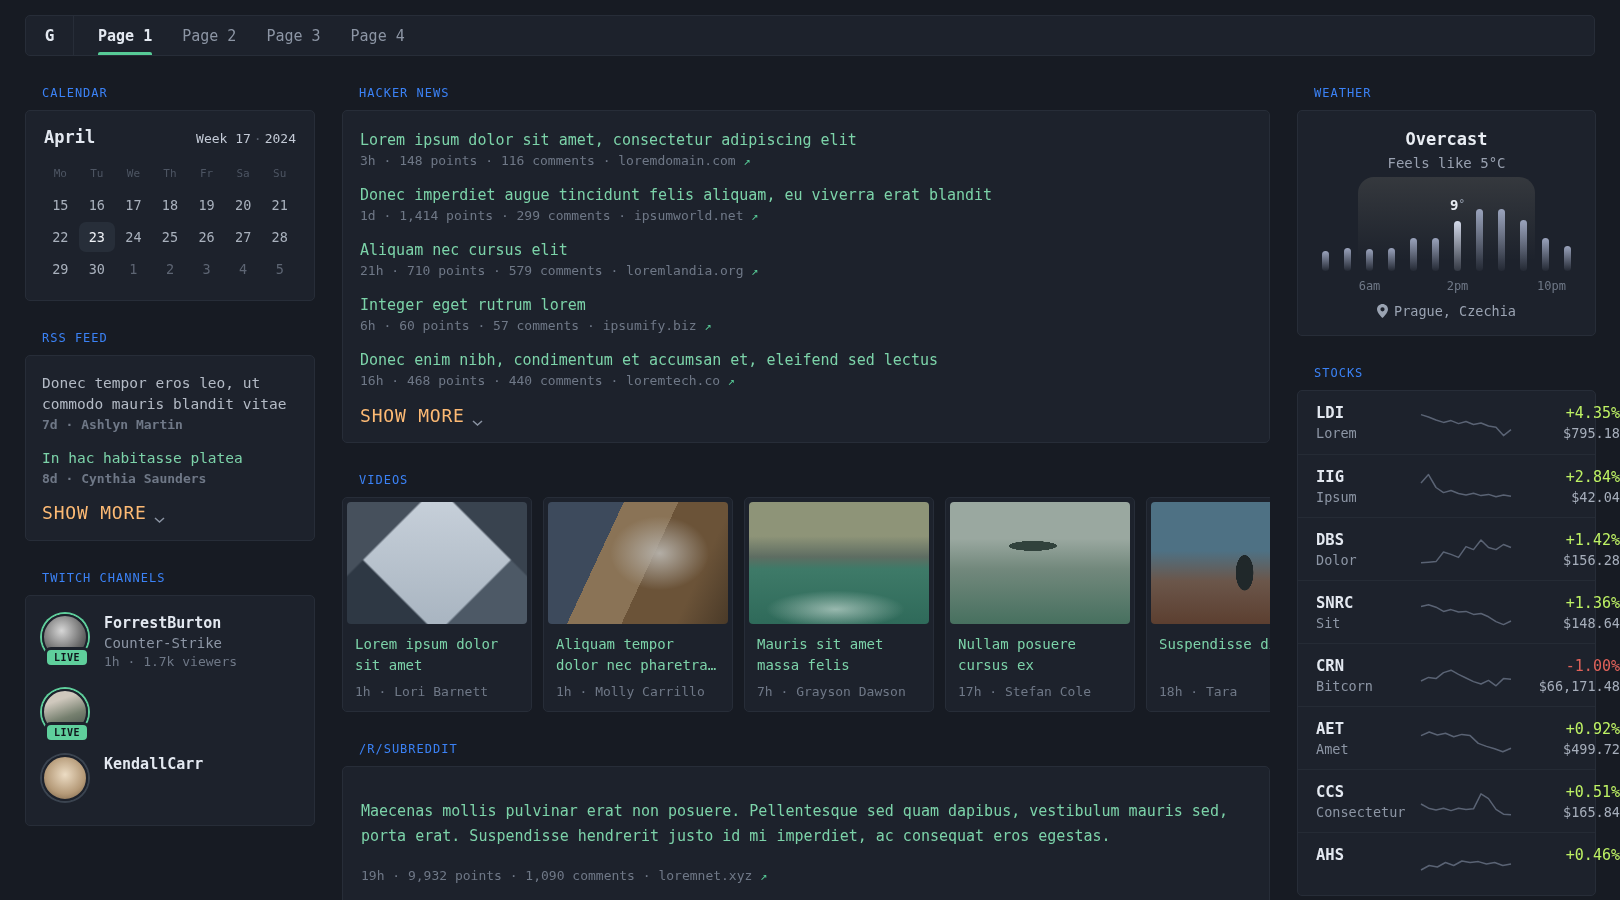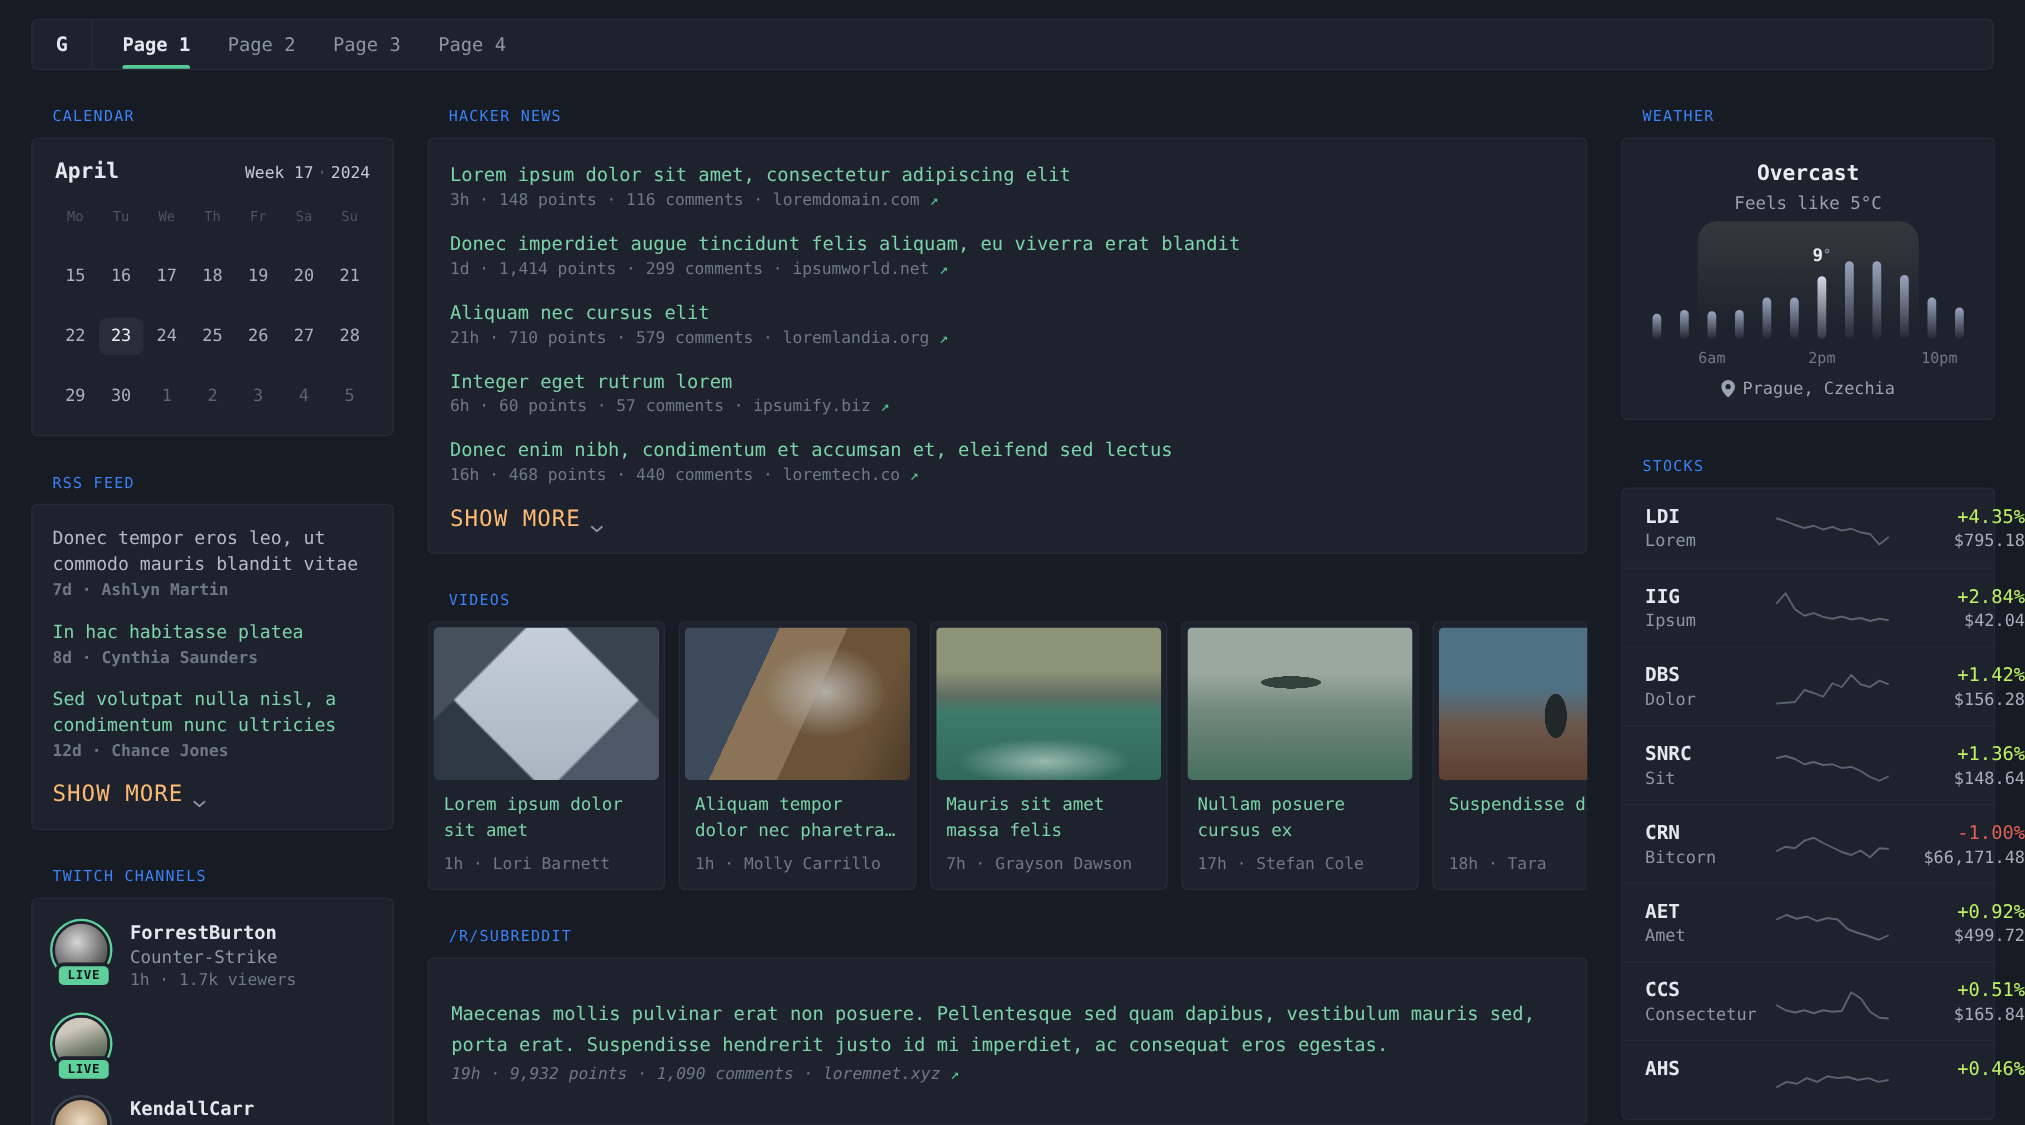--- a/index.html
+++ b/index.html
@@ -62,21 +62,21 @@
   
   .calendar-card { padding:14px 16px 16px 16px; }
   .cal-head { display:flex; align-items:baseline; justify-content:space-between; padding:2px 2px 0 2px; }
   .cal-month { color:#e3e8f0; font-size:17px; font-weight:bold; }
   .cal-week { color:#c3cad6; font-size:13px; }
   .cal-week .dot { color:#5a6270; padding:0 3px; }
   .cal-grid { display:grid; grid-template-columns:repeat(7,1fr); margin-top:16px; row-gap:2px; }
   .cal-dow { color:#4d5563; font-size:11px; text-align:center; padding:4px 0 8px 0; }
   .day {
     color:#a9b1bd; font-size:13.5px; text-align:center; padding:7px 0;
-    border-radius:7px; cursor:pointer;margin-top:16px;
+    border-radius:7px; cursor:pointer;
   }
   .day.selected { background:#272e39; color:#eef1f6; }
   .day.muted { color:#5d London;} 
   .day.muted { color:#5d6573; }
 
   
   .rss-card { padding:17px 16px; }
   .rss-item + .rss-item { margin-top:16px; }
   .rss-title { display:block; font-size:14.5px; line-height:21px; }
   .rss-item .meta { margin-top:2px;font-weight:bold; }
@@ -135,21 +135,21 @@
     radial-gradient(ellipse 34px 7px at 46% 36%, #31423c 70%, rgba(49,66,60,0) 71%),
     linear-gradient(180deg,#9aa8a0 0 30%, #72887c 55%, #47705f); }
   .thumb.field { background:
     radial-gradient(ellipse 15px 30px at 52% 58%, #20282a 58%, rgba(32,40,42,0) 60%),
     linear-gradient(180deg,#4e7184 0 40%, #6b564a 65%, #5c3f30); }
   .video-title { display:block; margin:10px 12px 0 12px; font-size:14px; line-height:21px; height:42px; overflow:hidden; }
   .video-meta { margin:8px 12px 0 12px; }
 
   .sub-card { padding:32px 18px; min-height:112px; }
   .sub-title { display:block; font-size:15px; line-height:25px; }
-  .sub-meta { margin-top:3px;font-style:italic; }
+  .sub-meta { margin-top:19px; }
 
   
   .weather-card { padding:18px 16px 16px 16px; text-align:center; }
   .wx-cond { color:#e9edf3; font-size:17px; font-weight:bold; }
   .wx-feels { color:#99a1b0; font-size:14px; margin-top:6px; }
   .wx-chart { position:relative; width:264px; height:112px; margin:10px auto 0 auto; }
   .wx-daylight {
     position:absolute; top:-4px; height:98px; border-radius:16px;
     background:linear-gradient(180deg, rgba(246,238,204,0.11), rgba(246,238,204,0) 85%);
   }
@@ -240,24 +240,20 @@
       <div class="widget-label">RSS FEED</div>
       <div class="card rss-card">
         <div class="rss-item">
           <a class="link rss-title muted">Donec tempor eros leo, ut commodo mauris blandit vitae</a>
           <div class="meta">7d · Ashlyn Martin</div>
         </div>
         <div class="rss-item">
           <a class="link rss-title">In hac habitasse platea</a>
           <div class="meta">8d · Cynthia Saunders</div>
         </div>
-        <div class="rss-item">
-          <a class="link rss-title">Sed volutpat nulla nisl, a condimentum nunc ultricies</a>
-          <div class="meta">12d · Chance Jones</div>
-        </div>
         <div class="show-more">
           <span>SHOW MORE</span>
           <svg class="chev" width="11" height="6" viewBox="0 0 11 6">
               <polyline points="1,1 5.5,5 10,1" stroke="#8a93a2" fill="none" stroke-width="1.5"></polyline>
             </svg>
         </div>
       </div>
 
       <div class="widget-label">TWITCH CHANNELS</div>
       <div class="card twitch-card">

